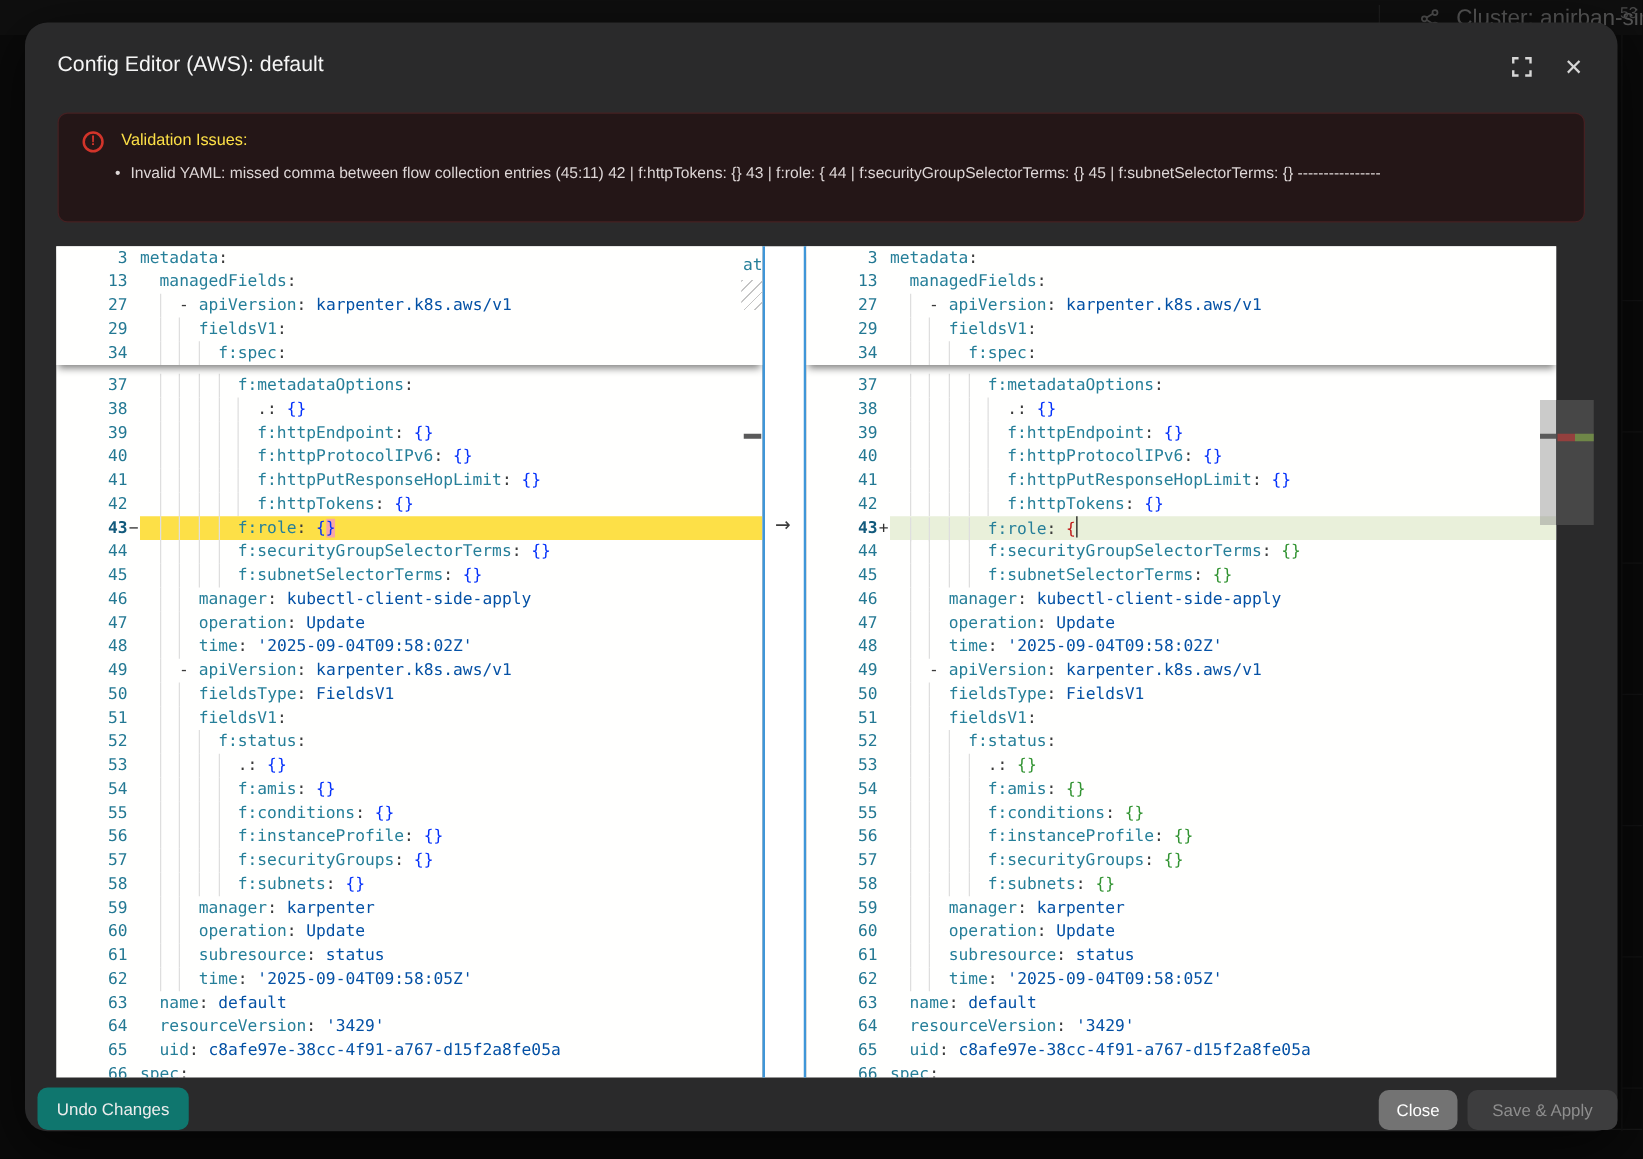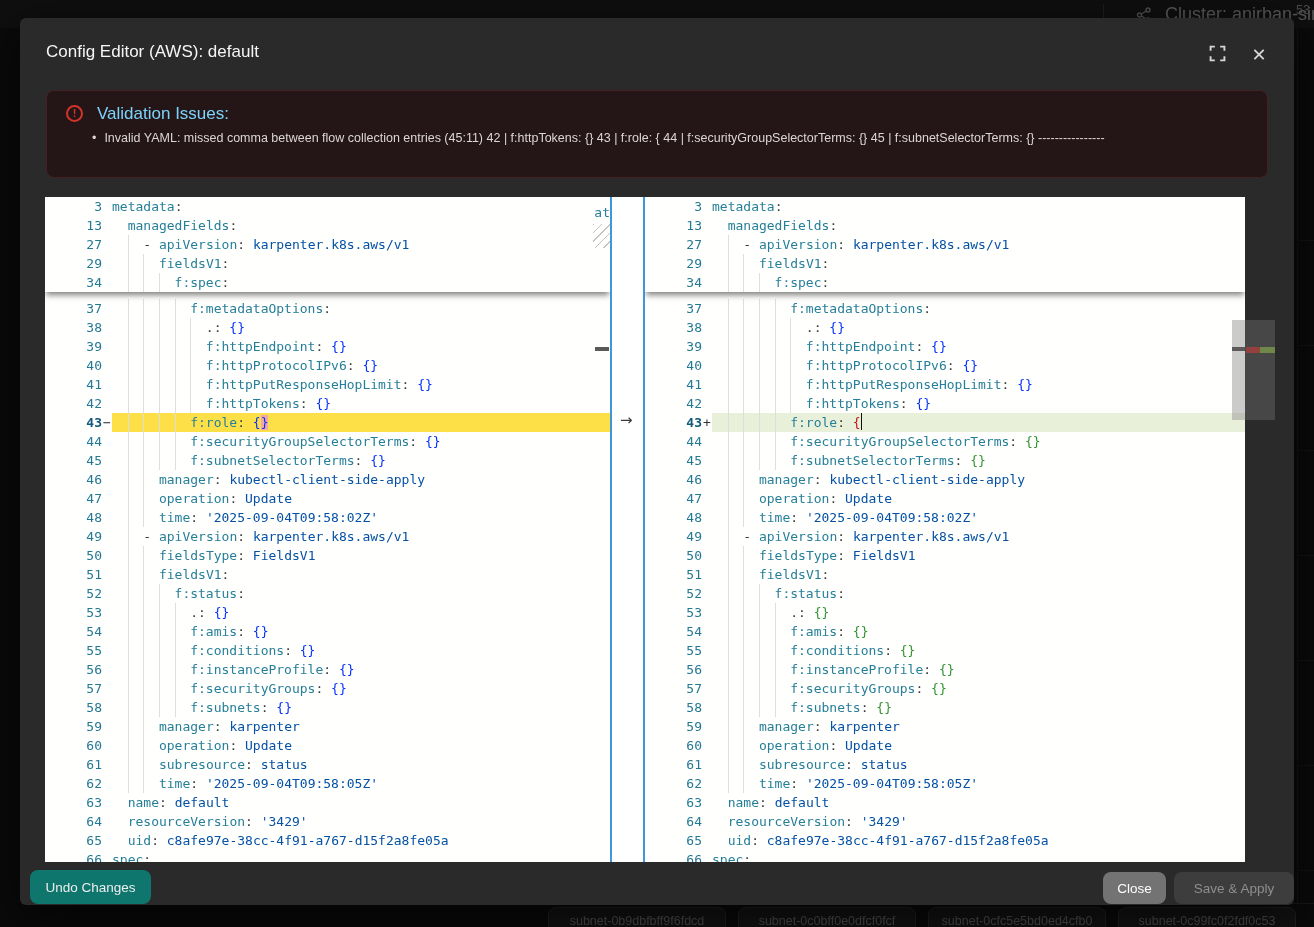--- a/index.html
+++ b/index.html
@@ -16,29 +16,29 @@
   .cluster{position:absolute;left:1136px;top:4px;white-space:nowrap;color:#a8a8a8;font-size:18px;}
   .cluster svg{vertical-align:-3px;margin-right:8px;}
   .chips-row{position:absolute;left:0;top:905px;width:1314px;height:22px;}
   .chips-top-border{position:absolute;left:540px;top:903px;width:774px;height:1px;background:#2e2e2f;}
   .chip{position:absolute;top:2px;height:30px;background:#232324;border:1px solid #3e3e40;border-radius:8px;color:#8f8f8f;font-size:12.5px;line-height:26px;text-align:center;overflow:hidden;}
   .chip-overflow{position:absolute;left:1296px;top:3px;color:#8f8f8f;font-size:12.5px;}
   .bg-vline{position:absolute;left:1297px;top:28px;width:1px;height:877px;background:#262627;}
   .bg-hline{position:absolute;left:1297px;width:17px;height:1px;background:#262627;}
   
   .overlay{position:absolute;inset:0;background:rgba(0,0,0,0.48);}
-  .modal{position:absolute;left:20px;top:18px;width:1274px;height:887px;background:#2a2a2b;border-radius:6px;box-shadow:0 12px 48px rgba(0,0,0,.65);}
+  .modal{position:absolute;left:20px;top:18px;width:1274px;height:887px;background:#2a2a2b;border-radius:18px;box-shadow:0 12px 48px rgba(0,0,0,.65);}
   .m-title{position:absolute;left:26px;top:24px;font-size:17px;color:#f5f5f5;}
   .icon-btn{position:absolute;top:26px;width:22px;height:22px;background:none;border:none;cursor:pointer;color:#d6d6d6;}
   .btn-fullscreen{left:1186px;}
   .btn-x{left:1228px;font-size:18px;line-height:20px;color:#d6d6d6;font-family:"DejaVu Sans",sans-serif;}
   
   .alert{position:absolute;left:26px;top:72px;width:1222px;height:88px;background:#241617;border:1px solid #452022;border-radius:8px;}
   .alert-icon{position:absolute;left:19px;top:14px;width:17px;height:17px;border:2px solid #d2342a;border-radius:50%;color:#d2342a;font-weight:bold;font-size:11px;text-align:center;line-height:13px;}
-  .alert-title{position:absolute;left:50px;top:13px;font-size:17px;color:#7dd3fc;}
+  .alert-title{position:absolute;left:50px;top:13px;font-size:13px;color:#fde047;}
   .alert-body{position:absolute;left:45px;top:37px;right:20px;font-size:12.5px;line-height:21px;color:#ddd6d6;}
   .alert-body .bullet{margin-right:8px;}
   .alert-line2{padding-left:13px;}
   
   .editor{position:absolute;left:25px;top:179px;width:1230px;height:665px;font-family:"DejaVu Sans Mono",monospace;font-size:13px;line-height:19px;}
   .pane{position:absolute;top:0;height:665px;background:#fffffe;overflow:hidden;}
   .pane-left{left:0;width:565px;}
   .pane-right{left:600px;width:600px;}
   .sash{position:absolute;left:565px;top:0;width:35px;height:665px;background:#ffffff;border-left:2px solid #3f96d8;border-right:2px solid #3f96d8;}
   .revert-arrow{position:absolute;left:8px;top:214px;font-size:15px;color:#3c3c3c;cursor:pointer;font-family:"DejaVu Sans",sans-serif;}
@@ -87,26 +87,20 @@
           <circle cx="3.5" cy="8" r="2" fill="none" stroke="#9a9a9a" stroke-width="1.4"></circle>
           <circle cx="12" cy="13" r="2" fill="none" stroke="#9a9a9a" stroke-width="1.4"></circle>
           <line x1="5.4" y1="7" x2="10.2" y2="4" stroke="#9a9a9a" stroke-width="1.4"></line>
           <line x1="5.4" y1="9" x2="10.2" y2="12" stroke="#9a9a9a" stroke-width="1.4"></line>
         </svg>
       <span>Cluster: anirban-singh</span>
     </div>
   </div>
 
   <div class="chips-top-border"></div>
-  <div class="chips-row" id="chips">
-      <div class="chip" style="left:548px;width:178px">subnet-0b9dbfbff9f6fdcd</div>
-      <div class="chip" style="left:738px;width:178px">subnet-0c0bff0e0dfcf0fcf</div>
-      <div class="chip" style="left:928px;width:178px">subnet-0cfc5e5bd0ed4cfb0</div>
-      <div class="chip" style="left:1118px;width:178px">subnet-0c99fc0f2fdf0c53</div>
-    </div>
   <span class="chip-overflow">53</span>
   <div class="bg-vline"></div>
   <div class="bg-hline" style="top:240px"></div>
   <div class="bg-hline" style="top:345px"></div>
   <div class="bg-hline" style="top:450px"></div>
   <div class="bg-hline" style="top:555px"></div>
   <div class="bg-hline" style="top:660px"></div>
   <div class="bg-hline" style="top:765px"></div>
   <div class="bg-hline" style="top:870px"></div>
 

